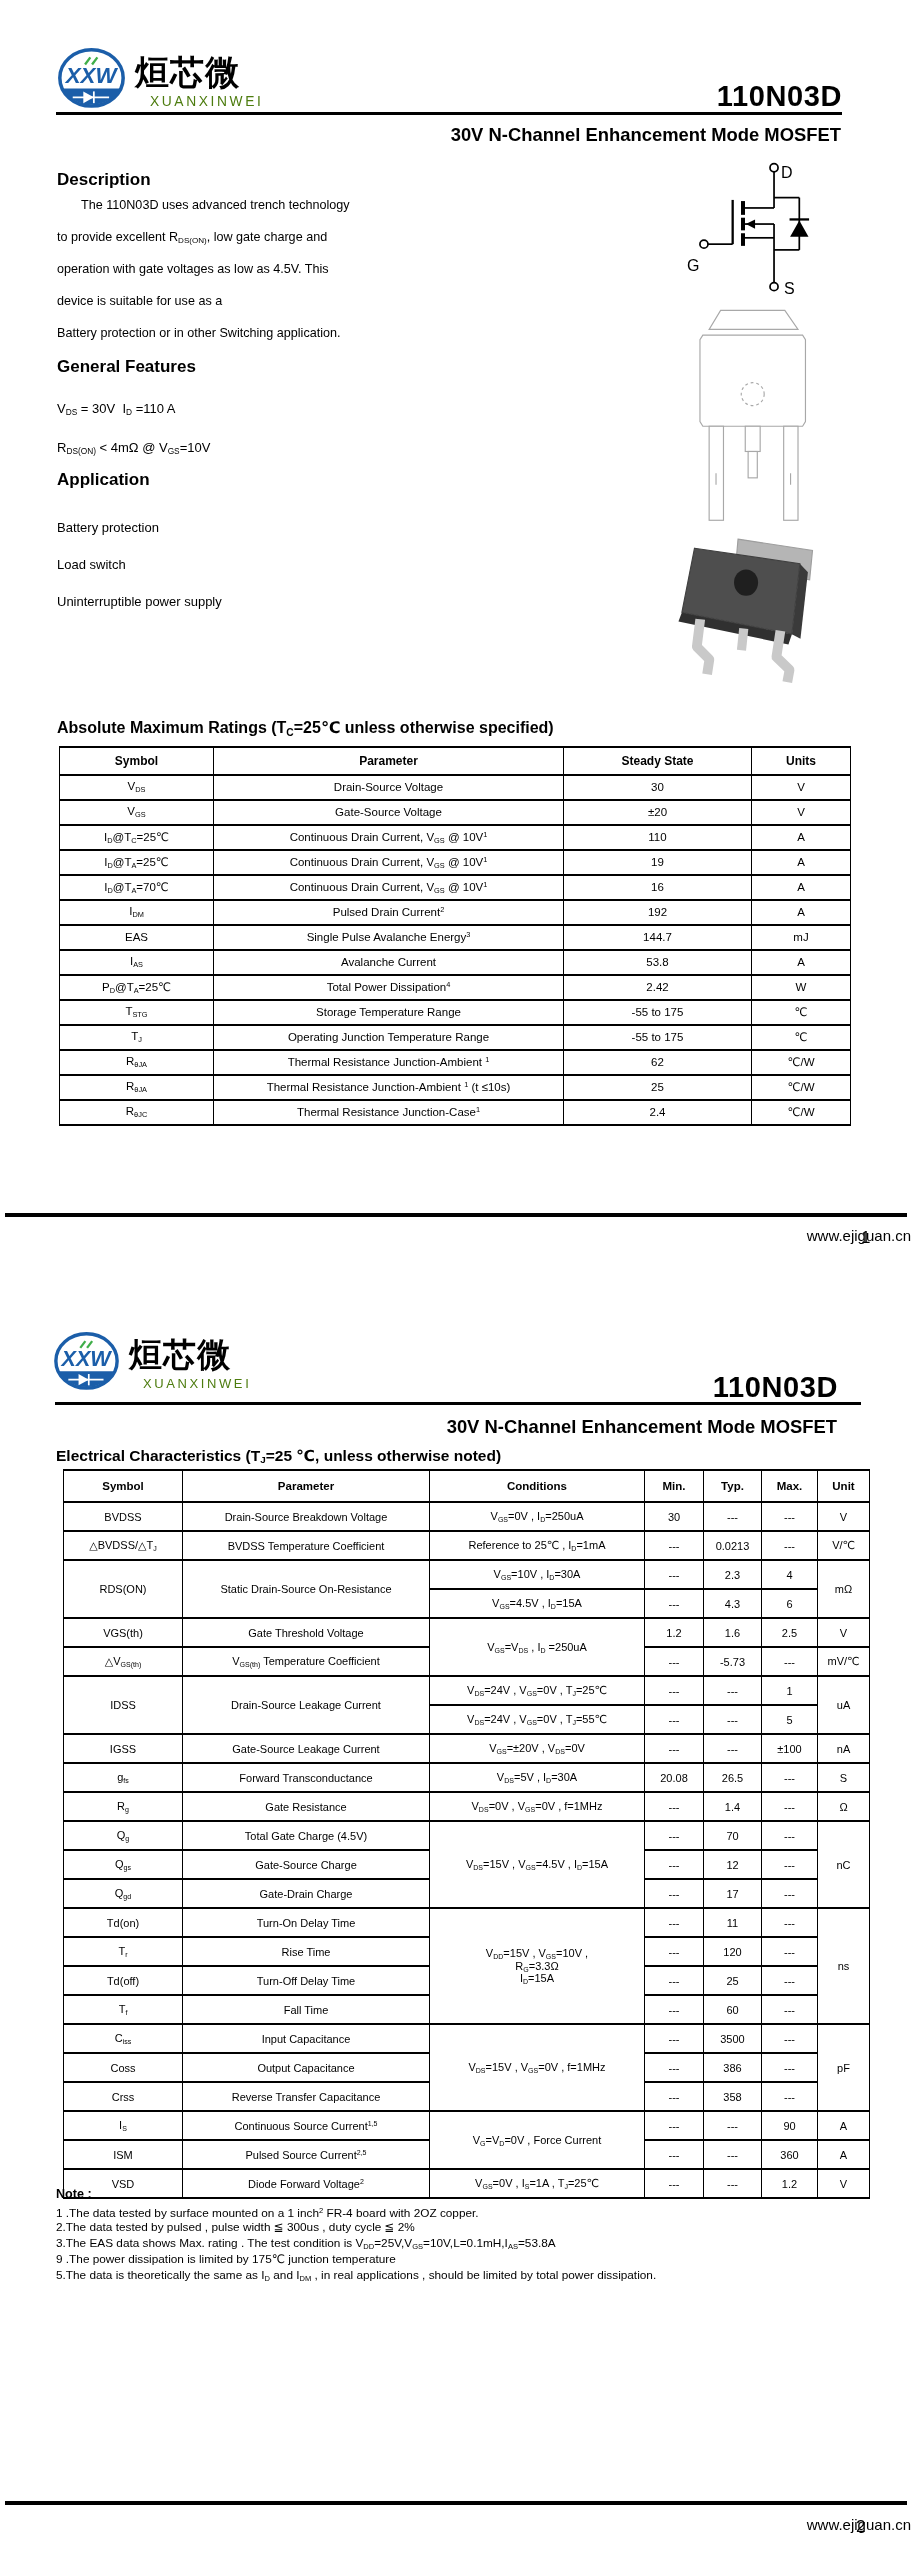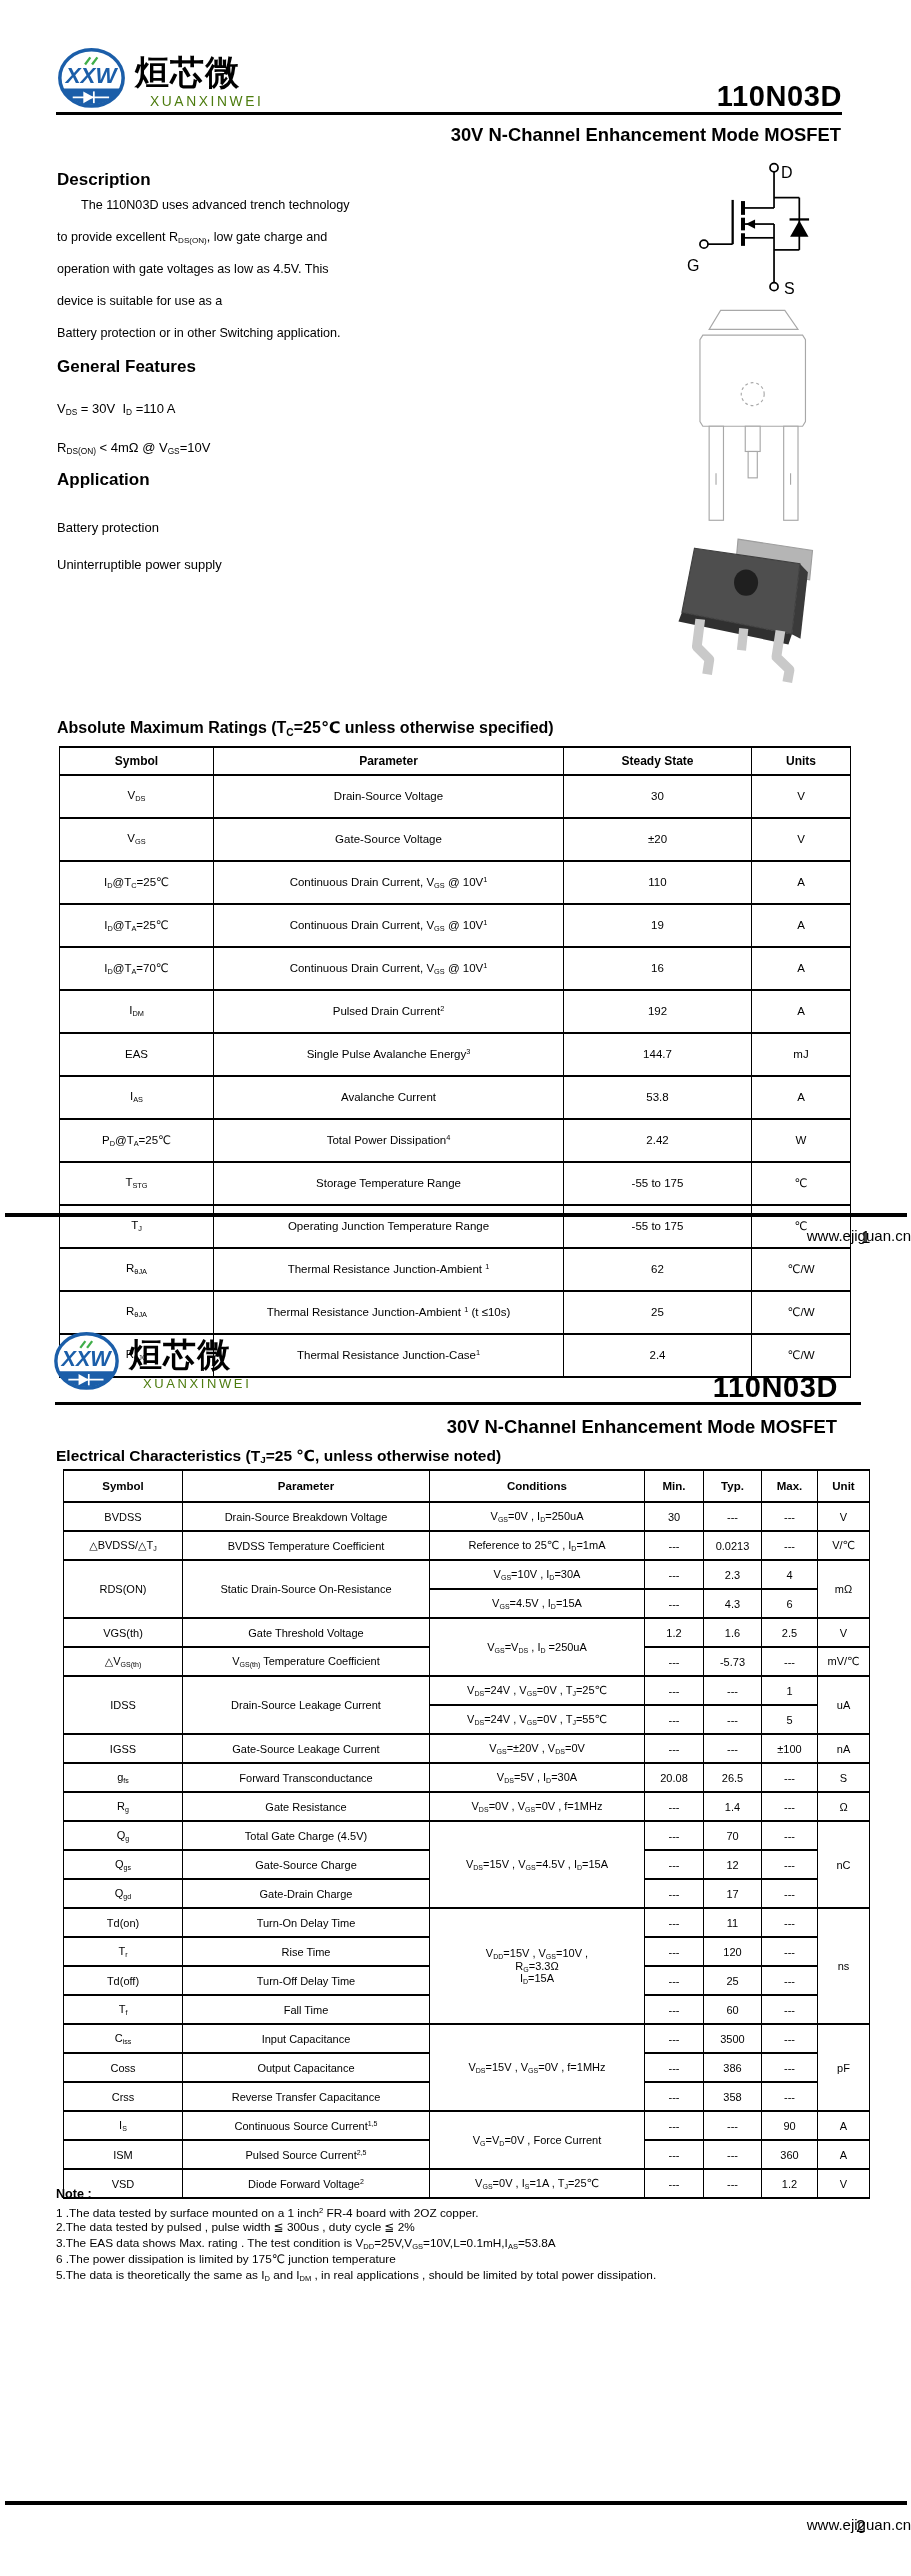--- a/index.html
+++ b/index.html
@@ -27,21 +27,21 @@
   .term-label{font-size:16px;}
   sub{font-size:64%;vertical-align:-0.25em;}
   sup{font-size:64%;vertical-align:0.55em;}
   table.dtable{border-collapse:collapse;table-layout:fixed;background:#fff;border:1.7px solid #000;}
   .dtable th,.dtable td{border:1.1px solid #000;border-top-width:2.3px;border-bottom-width:2.3px;
     text-align:center;vertical-align:middle;padding:0.6px 2.9px;overflow:hidden;}
   .dtable th{font-weight:bold;}
   .amr{font-size:11.5px;}
   .amr th{font-size:12px;}
   .amr thead tr{height:27.5px;}
-  .amr tbody tr{height:43px;}
+  .amr tbody tr{height:25px;}
   .ec{font-size:11px;}
   .ec th{font-size:11.5px;}
   .ec thead tr{height:32px;}
   .ec tbody tr{height:29px;}
 </style>
 </head>
 <body>
 
 <div class="sheet">
 
@@ -75,20 +75,21 @@
 
     <div class="abs sec-h" style="left:57px;top:357px;">General Features</div>
     <div class="abs" style="left:57px;top:389px;width:436px;">
         <div class="feat-line">V<sub>DS</sub> = 30V &nbsp;I<sub>D</sub> =110 A</div>
         <div class="feat-line">R<sub>DS(ON)</sub> &lt; 4mΩ @ V<sub>GS</sub>=10V</div>
       </div>
 
     <div class="abs sec-h" style="left:57px;top:470px;">Application</div>
     <div class="abs" style="left:57px;top:509px;width:436px;">
         <div class="app-line">Battery protection</div>
+        <div class="app-line">Load switch</div>
         <div class="app-line">Uninterruptible power supply</div>
       </div>
 
     <svg class="abs" style="left:697px;top:162px;" width="115" height="135" viewBox="0 0 200 235" fill="none" stroke="#000">
       <circle cx="134" cy="10" r="7" stroke-width="3"></circle>
       <line x1="134" y1="17" x2="134" y2="80" stroke-width="3"></line>
       <line x1="83" y1="80" x2="134" y2="80" stroke-width="3"></line>
       <line x1="83" y1="108" x2="134" y2="108" stroke-width="3"></line>
       <polygon points="85,108 101,100 101,116" fill="#000" stroke="none"></polygon>
       <line x1="83" y1="132" x2="134" y2="132" stroke-width="3"></line>
@@ -479,21 +480,21 @@
             <td>V</td>
           </tr>
         </tbody>
       </table>
 
     <div class="abs note-h" style="left:56px;top:899px;">Note :</div>
     <div class="abs" style="left:56px;top:915px;width:826px;">
         <div class="note-line">1 .The data tested by surface mounted on a 1 inch<sup>2</sup> FR-4 board with 2OZ copper.</div>
         <div class="note-line">2.The data tested by pulsed , pulse width ≦ 300us , duty cycle ≦ 2%</div>
         <div class="note-line">3.The EAS data shows Max. rating . The test condition is V<sub>DD</sub>=25V,V<sub>GS</sub>=10V,L=0.1mH,I<sub>AS</sub>=53.8A</div>
-        <div class="note-line">6 .The power dissipation is limited by 175℃ junction temperature</div>
+        <div class="note-line">9 .The power dissipation is limited by 175℃ junction temperature</div>
         <div class="note-line">5.The data is theoretically the same as I<sub>D</sub> and I<sub>DM</sub> , in real applications , should be limited by total power dissipation.</div>
       </div>
 
     <div class="rule" style="left:4.6px;top:1213px;width:902px;height:4px;"></div>
     <div class="abs footer-site center" style="left:0;top:1228px;width:911px;">www.ejiguan.cn</div>
     <div class="abs footer-page" style="left:856px;top:1229px;">2</div>
   </div>
 </div>
 
 

